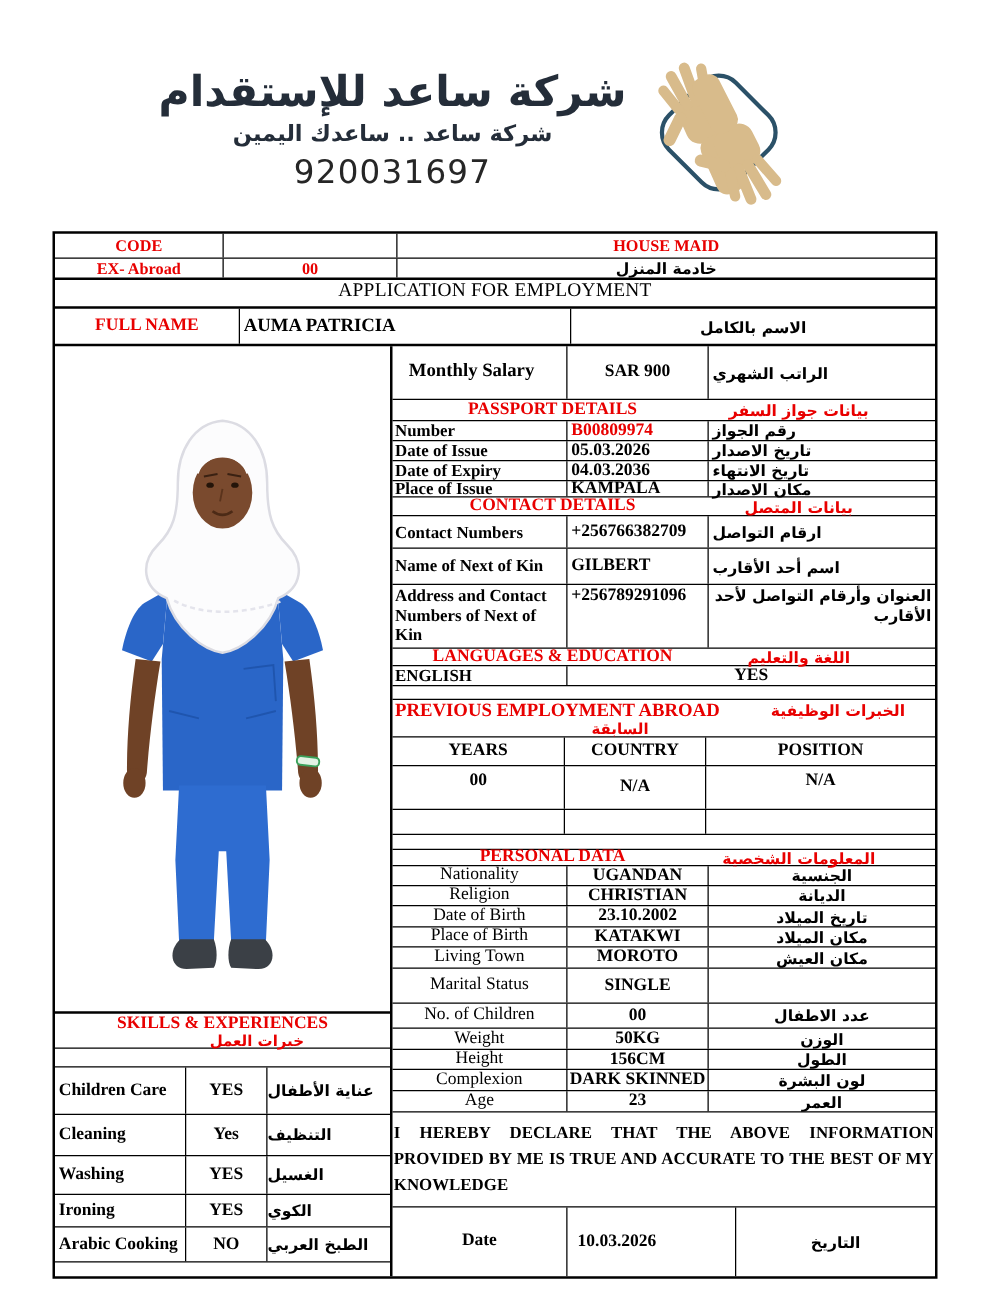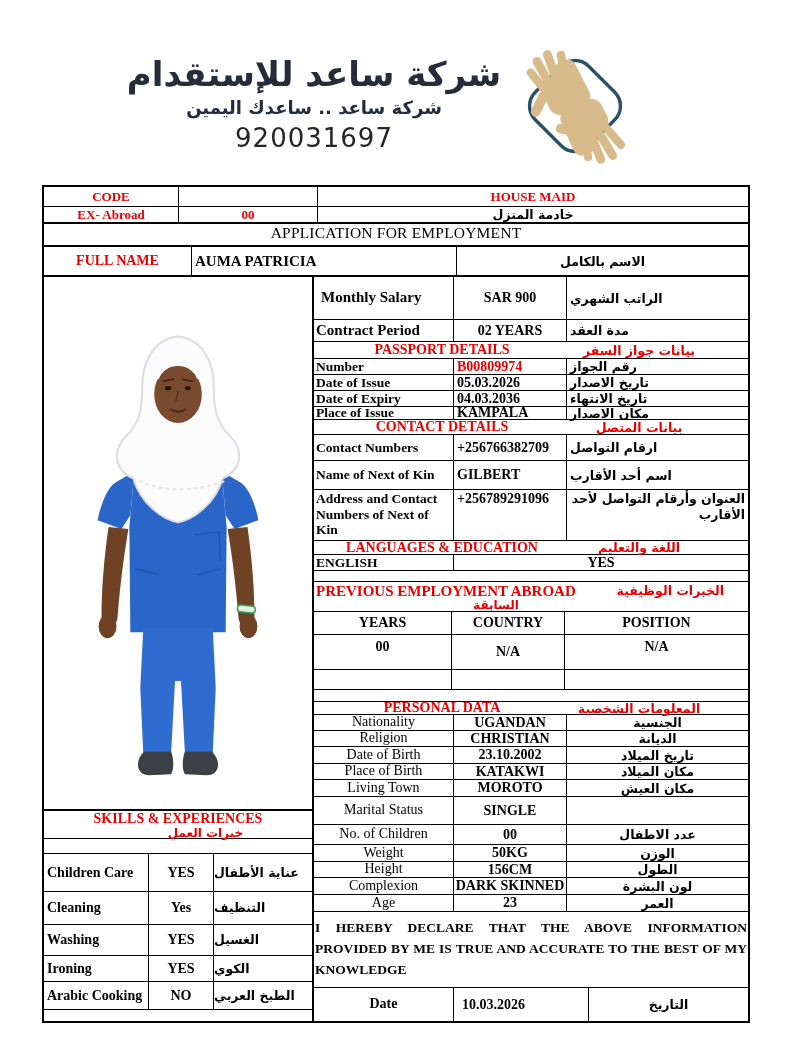--- a/index.html
+++ b/index.html
@@ -207,28 +207,23 @@
           <div class="sl">Arabic Cooking</div>
           <div class="sv">NO</div>
           <div class="sa ar">الطبخ العربي</div>
         </div>
         <div class="sfill"></div>
       </div>
 
       <div class="right-col">
 
         <div class="r" style="height:43px;">
-          <div class="cl" style="font-size:15px;padding-left:7px;">Monthly Salary</div>
+          <div class="cl" style="font-size:15px;padding-left:13px;">Monthly Salary</div>
           <div class="cv">SAR 900</div>
           <div class="ca ar" style="padding-right:28px;">الراتب الشهري</div>
-        </div>
-        <div class="r" style="height:22px;">
-          <div class="cl" style="font-size:15px;">Contract Period</div>
-          <div class="cv">02 YEARS</div>
-          <div class="ca ar">مدة العقد</div>
         </div>
 
         <div class="sec" style="height:17px;">
           <div class="en red">PASSPORT DETAILS</div>
           <div class="arx ar red">بيانات جواز السفر</div>
         </div>
         <div class="r" style="height:16px;">
           <div class="cl">Number</div>
           <div class="cv left red">B00809974</div>
           <div class="ca ar">رقم الجواز</div>

